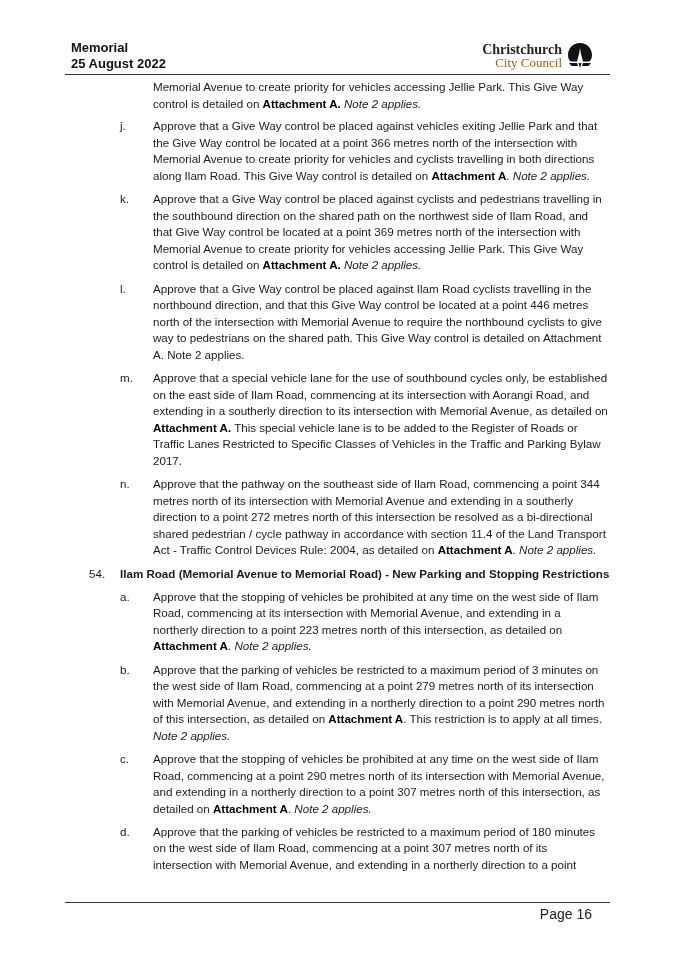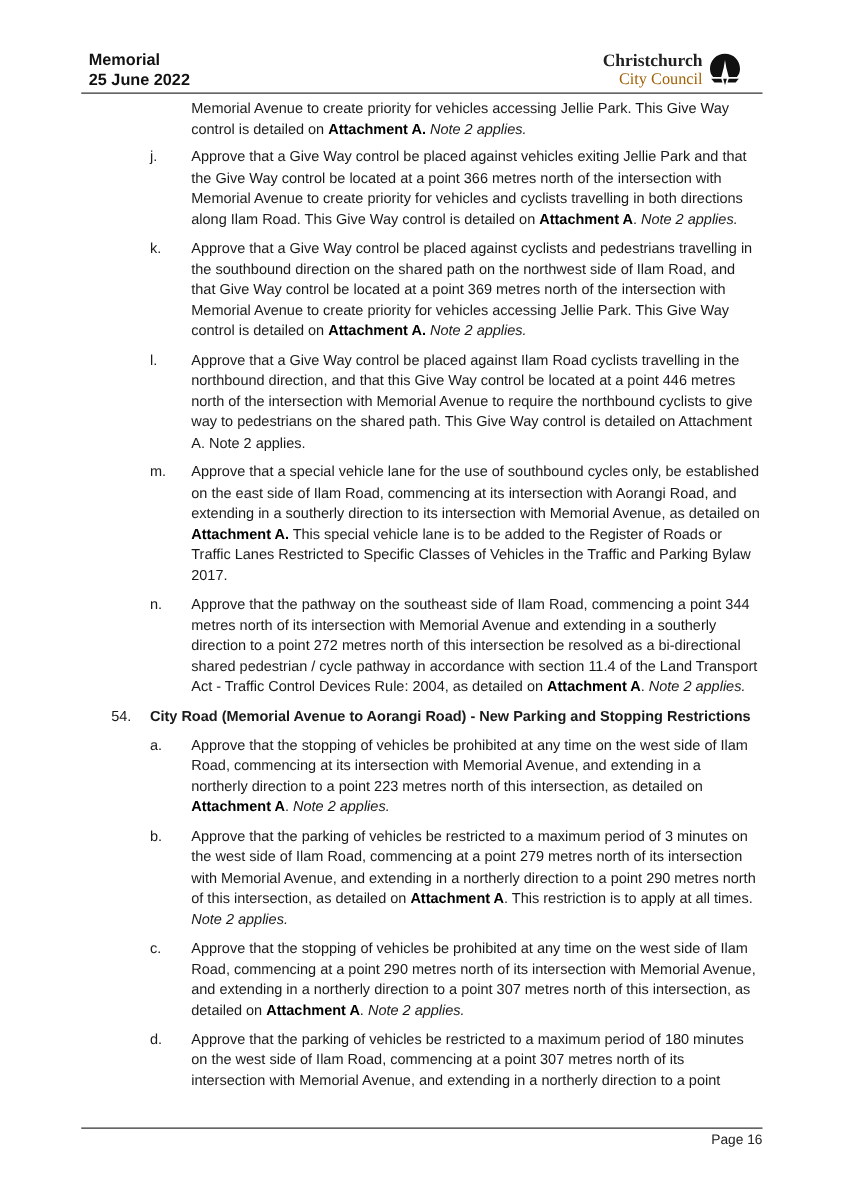--- a/index.html
+++ b/index.html
@@ -15,29 +15,29 @@
   .hdr-rule { position:absolute; left:65px; top:74px; width:545px; height:1px; background:#333; }
   .content { position:absolute; left:0; top:79px; width:618px; font-size:11.6px; line-height:16.6px; }
   .cont { margin-left:153px; width:455px; margin-bottom:6px; }
   .item { position:relative; margin-left:153px; width:455px; margin-bottom:6.5px; }
   .item .lbl { position:absolute; left:-33px; top:0; }
   .section { position:relative; margin-left:120px; width:490px; margin-bottom:6.5px; font-weight:bold; }
   .section .num { position:absolute; left:-31px; font-weight:normal; }
   b { font-weight:bold; color:#000; }
   i { font-style:italic; }
   .footer-rule { position:absolute; left:65px; top:902px; width:545px; height:1px; background:#333; }
-  .page-num { position:absolute; right:65px; top:906px; font-size:11px; color:#222; }
+  .page-num { position:absolute; right:83px; top:906px; font-size:14px; color:#222; }
 </style>
 </head>
 <body>
 
 <div class="header">
   <div class="hdr-left">
     <div>Memorial</div>
-    <div>25 June 2022</div>
+    <div>25 August 2022</div>
   </div>
   <div class="logo">
     <div class="logo-text">
       <div class="logo-t1">Christchurch</div>
       <div class="logo-t2">City Council</div>
     </div>
     <svg class="logo-mark" viewBox="0 0 28 28">
       <path d="M14 1 C7 1 2 6.5 2 13 C2 16 3 18 4.5 19.5 L11 19.5 L13 12 L14 6 L15 12 L17 19.5 L23.5 19.5 C25 18 26 16 26 13 C26 6.5 21 1 14 1 Z" fill="#111"></path>
       <path d="M3 21 L11 21 L12 24 L5.5 24 Z" fill="#111"></path>
       <path d="M25 21 L17 21 L16 24 L22.5 24 Z" fill="#111"></path>
@@ -68,21 +68,21 @@
     <span class="lbl">m.</span>
     <span>Approve that a special vehicle lane for the use of southbound cycles only, be established on the east side of Ilam Road, commencing at its intersection with Aorangi Road, and extending in a southerly direction to its intersection with Memorial Avenue, as detailed on </span><b>Attachment A.</b><span> This special vehicle lane is to be added to the Register of Roads or Traffic Lanes Restricted to Specific Classes of Vehicles in the Traffic and Parking Bylaw 2017.</span>
   </div>
   <div class="item">
     <span class="lbl">n.</span>
     <span>Approve that the pathway on the southeast side of Ilam Road, commencing a point 344 metres north of its intersection with Memorial Avenue and extending in a southerly direction to a point 272 metres north of this intersection be resolved as a bi-directional shared pedestrian / cycle pathway in accordance with section 11.4 of the Land Transport Act - Traffic Control Devices Rule: 2004, as detailed on </span><b>Attachment A</b><span>. </span><i>Note 2 applies.</i>
   </div>
 
   <div class="section">
     <span class="num">54.</span>
-    <span>City Road (Memorial Avenue to Aorangi Road) - New Parking and Stopping Restrictions</span>
+    <span>Ilam Road (Memorial Avenue to Memorial Road) - New Parking and Stopping Restrictions</span>
   </div>
 
   <div class="item">
     <span class="lbl">a.</span>
     <span>Approve that the stopping of vehicles be prohibited at any time on the west side of Ilam Road, commencing at its intersection with Memorial Avenue, and extending in a northerly direction to a point 223 metres north of this intersection, as detailed on </span><b>Attachment A</b><span>. </span><i>Note 2 applies.</i>
   </div>
   <div class="item">
     <span class="lbl">b.</span>
     <span>Approve that the parking of vehicles be restricted to a maximum period of 3 minutes on the west side of Ilam Road, commencing at a point 279 metres north of its intersection with Memorial Avenue, and extending in a northerly direction to a point 290 metres north of this intersection, as detailed on </span><b>Attachment A</b><span>. This restriction is to apply at all times. </span><i>Note 2 applies.</i>
   </div>

